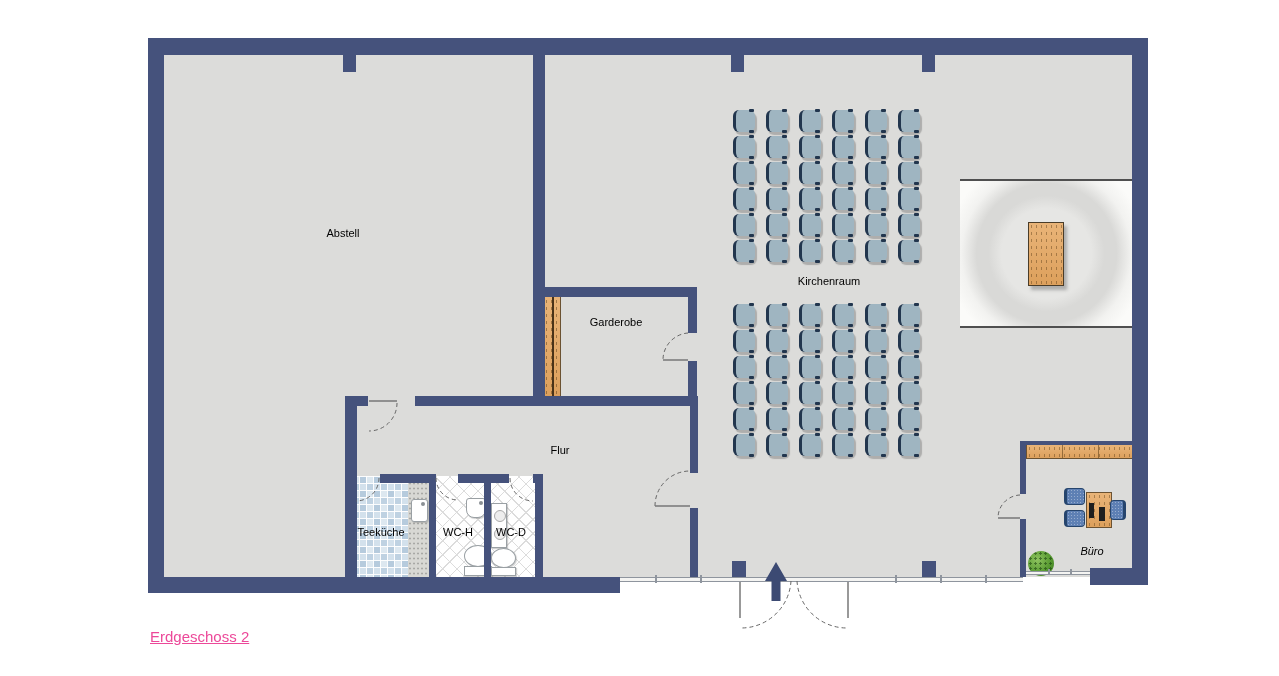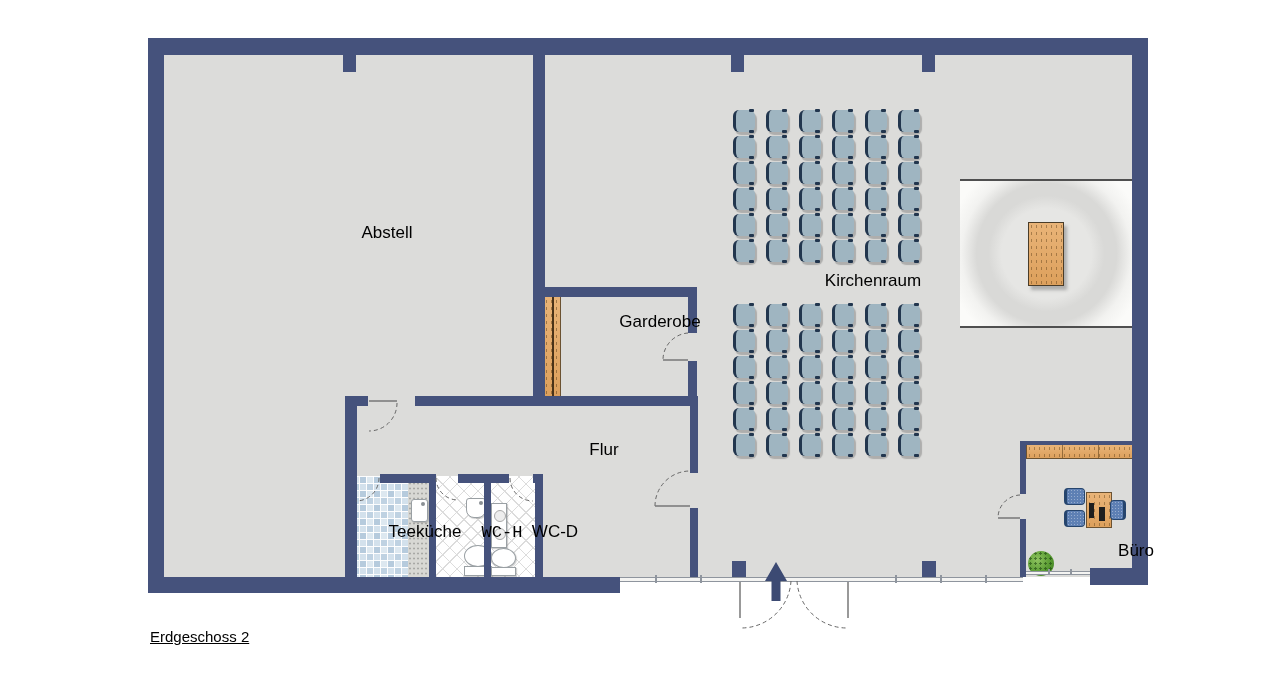--- a/index.html
+++ b/index.html
@@ -1,21 +1,21 @@
 <!DOCTYPE html>
 <html><head>
 <meta charset="utf-8">
 <style>
   html,body{margin:0;padding:0;background:#fff;}
   .plan{position:relative;width:1279px;height:676px;background:#ffffff;font-family:"Liberation Sans",sans-serif;overflow:hidden;}
   .abs{position:absolute;box-sizing:border-box;}
   .floor{background:#dcdcda;}
   .wall{background:#45527c;}
-  .label{position:absolute;transform:translate(-50%,-50%);font-size:17px;color:#000;white-space:nowrap;margin-left:44px;}
-  .title{position:absolute;font-size:15px;color:#000000;text-decoration:underline;}
+  .label{position:absolute;transform:translate(-50%,-50%);font-size:11px;color:#000;white-space:nowrap;}
+  .title{position:absolute;font-size:15px;color:#ec4899;text-decoration:underline;}
   
   .chair-block{position:absolute;display:grid;gap:4px 11px;}
   .chair{width:22px;height:22px;background:#9fb5c1;border-radius:6px;border-left:3px solid #22364e;box-sizing:border-box;box-shadow:2px 3px 1px rgba(105,105,105,.4);position:relative;}
   .chair::before{content:"";position:absolute;top:-1px;right:1px;width:5px;height:3px;background:#22364e;border-radius:1px;}
   .chair::after{content:"";position:absolute;bottom:-1px;right:1px;width:5px;height:3px;background:#22364e;border-radius:1px;}
   
   .tiles{background-color:#eef3f7;
     background-image:linear-gradient(rgba(255,255,255,.95) 1px,transparent 1px),
       linear-gradient(90deg,rgba(255,255,255,.95) 1px,transparent 1px),
       conic-gradient(#b6cbdd 25%,#d3e1ec 0 50%,#bfd2e2 0 75%,#dde8f0 0);
@@ -224,20 +224,20 @@
       <path d="M740 582 L740 618"></path>
       <path d="M848 582 L848 618"></path>
     </g>
     <path fill="#3c4a73" stroke="none" d="M776 562 L765 581 L771.5 581 L771.5 601 L780.5 601 L780.5 581 L787 581 Z"></path>
   </svg>
 
   <div class="label" style="left:343px;top:233px;">Abstell</div>
   <div class="label" style="left:616px;top:322px;">Garderobe</div>
   <div class="label" style="left:560px;top:450px;">Flur</div>
   <div class="label" style="left:381px;top:532px;">Teeküche</div>
-  <div class="label" style="left:458px;top:532px;font-family:Liberation Mono, monospace;">WC-H</div>
+  <div class="label" style="left:458px;top:532px;">WC-H</div>
   <div class="label" style="left:511px;top:532px;">WC-D</div>
   <div class="label" style="left:829px;top:281px;">Kirchenraum</div>
-  <div class="label" style="left:1092px;top:551px;">Büro</div>
+  <div class="label" style="left:1092px;top:551px;font-style:italic;">Büro</div>
 
   <div class="title" style="left:150px;top:628px;">Erdgeschoss 2</div>
 
 </div>
 
 </body></html>

